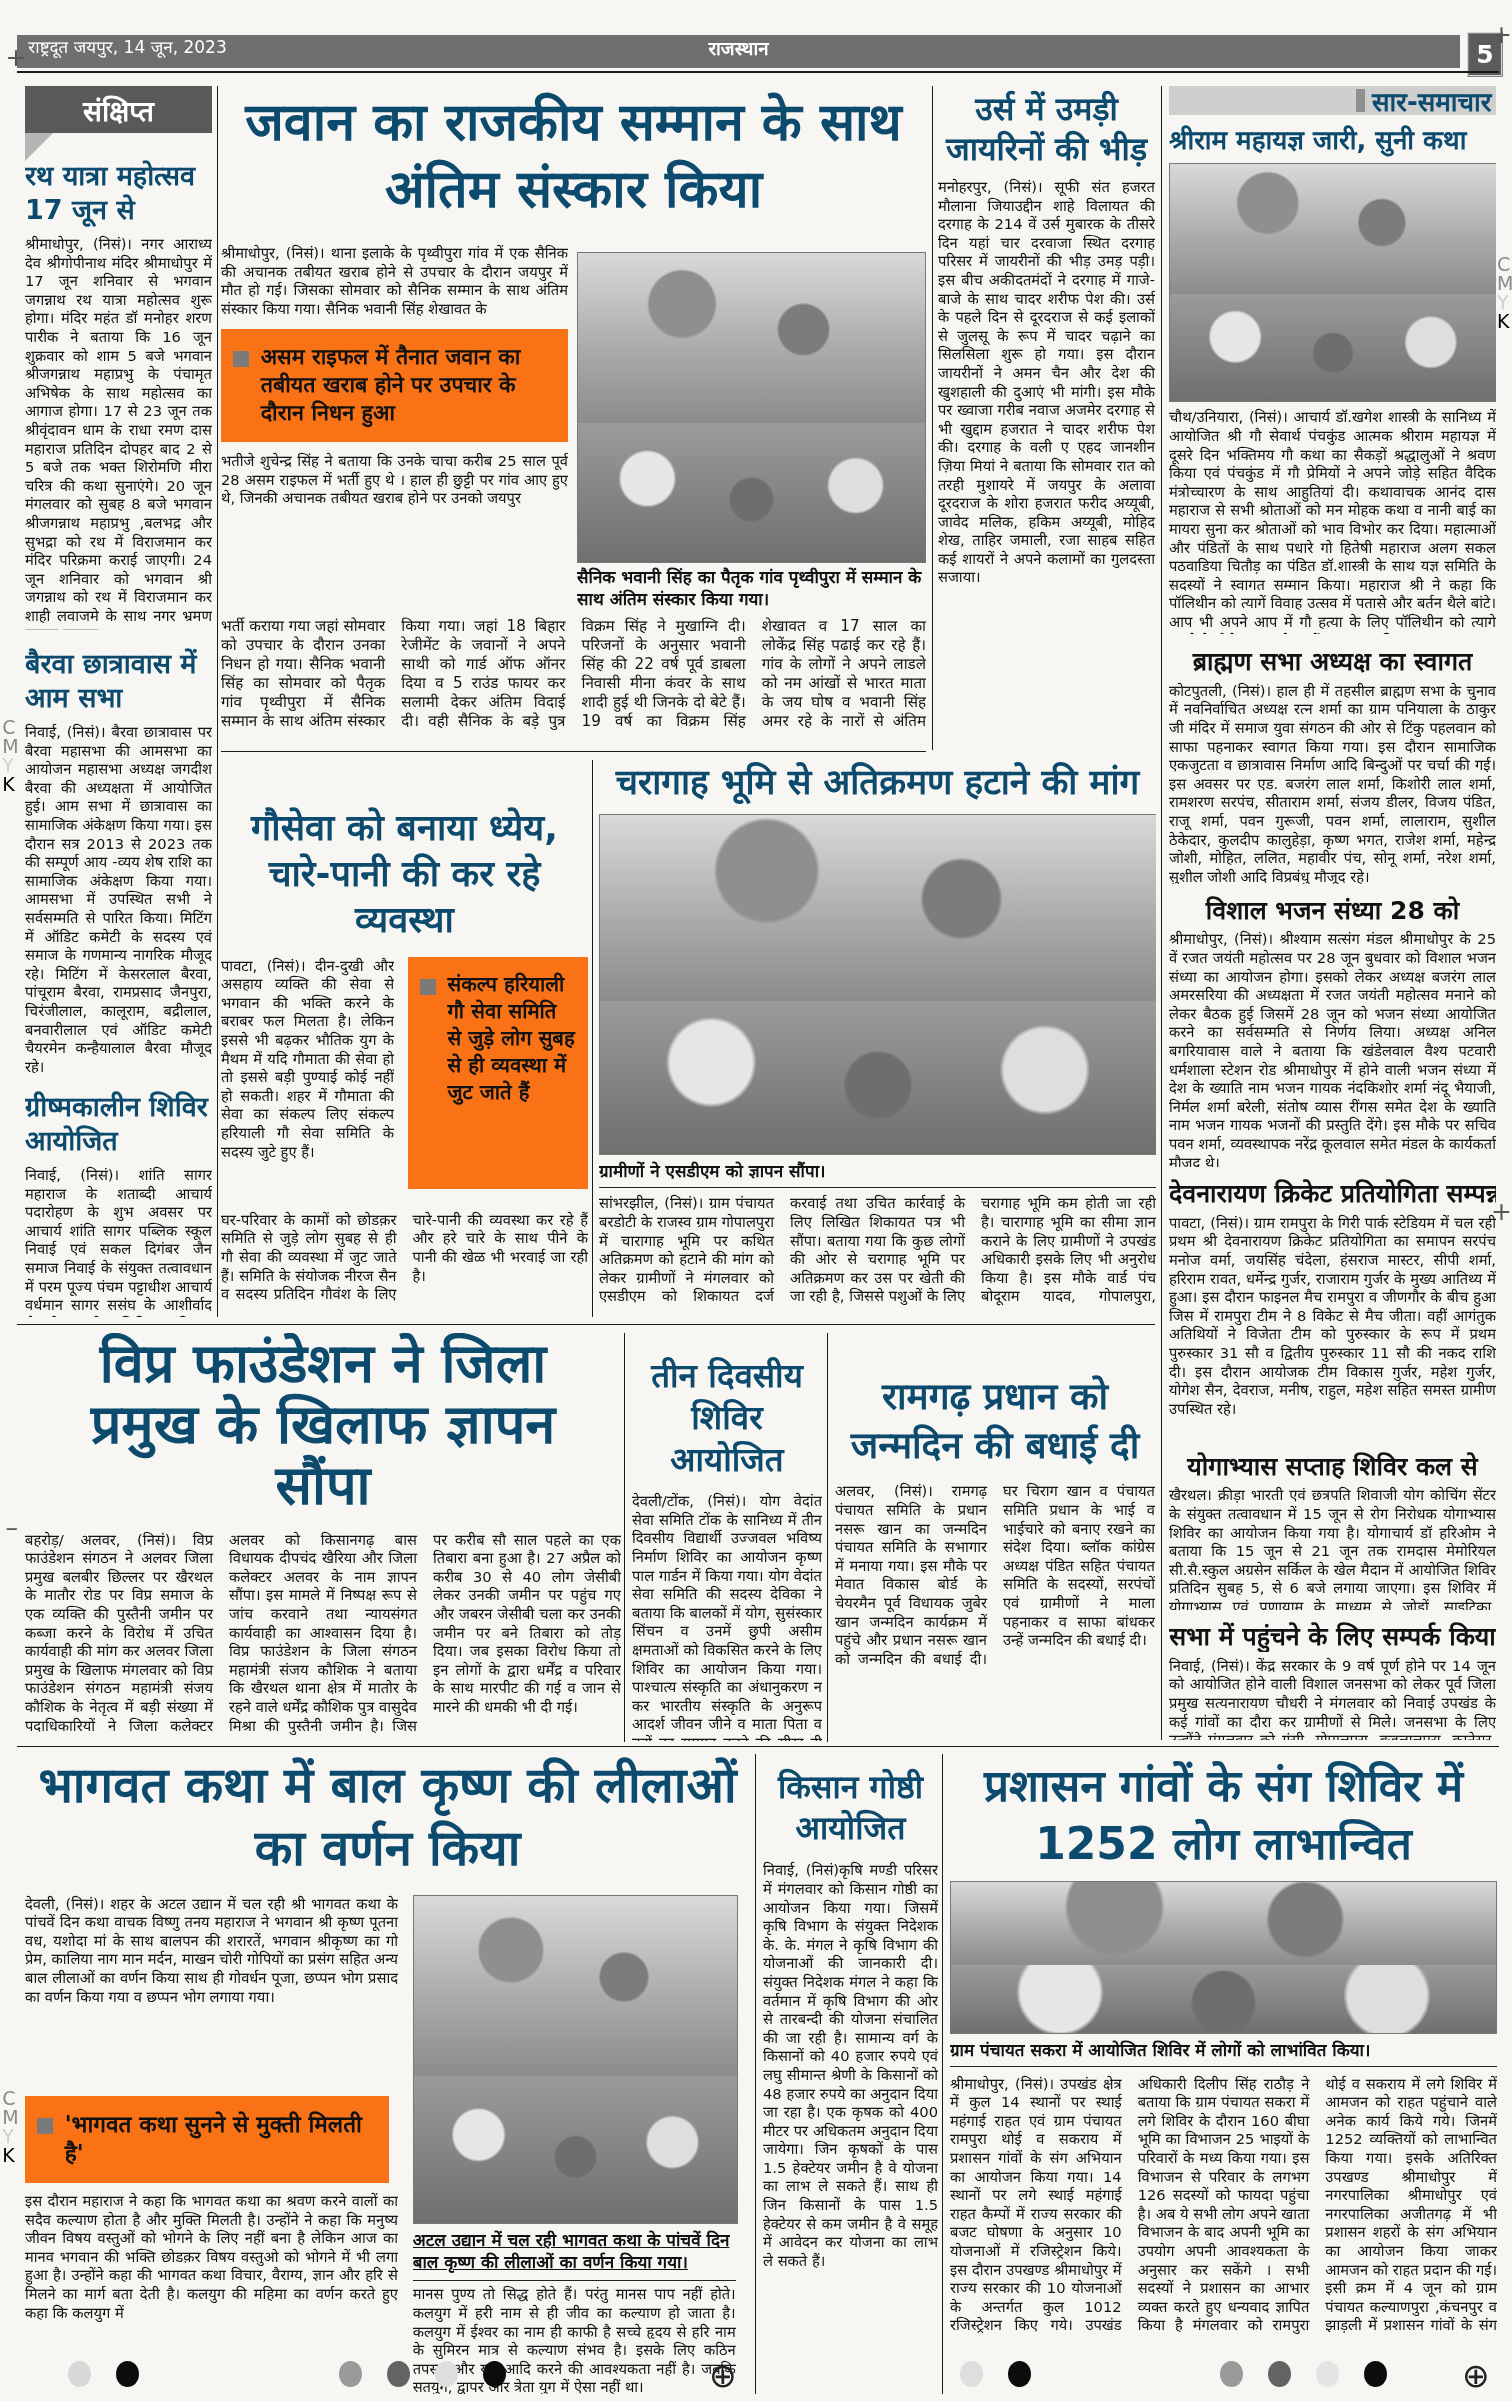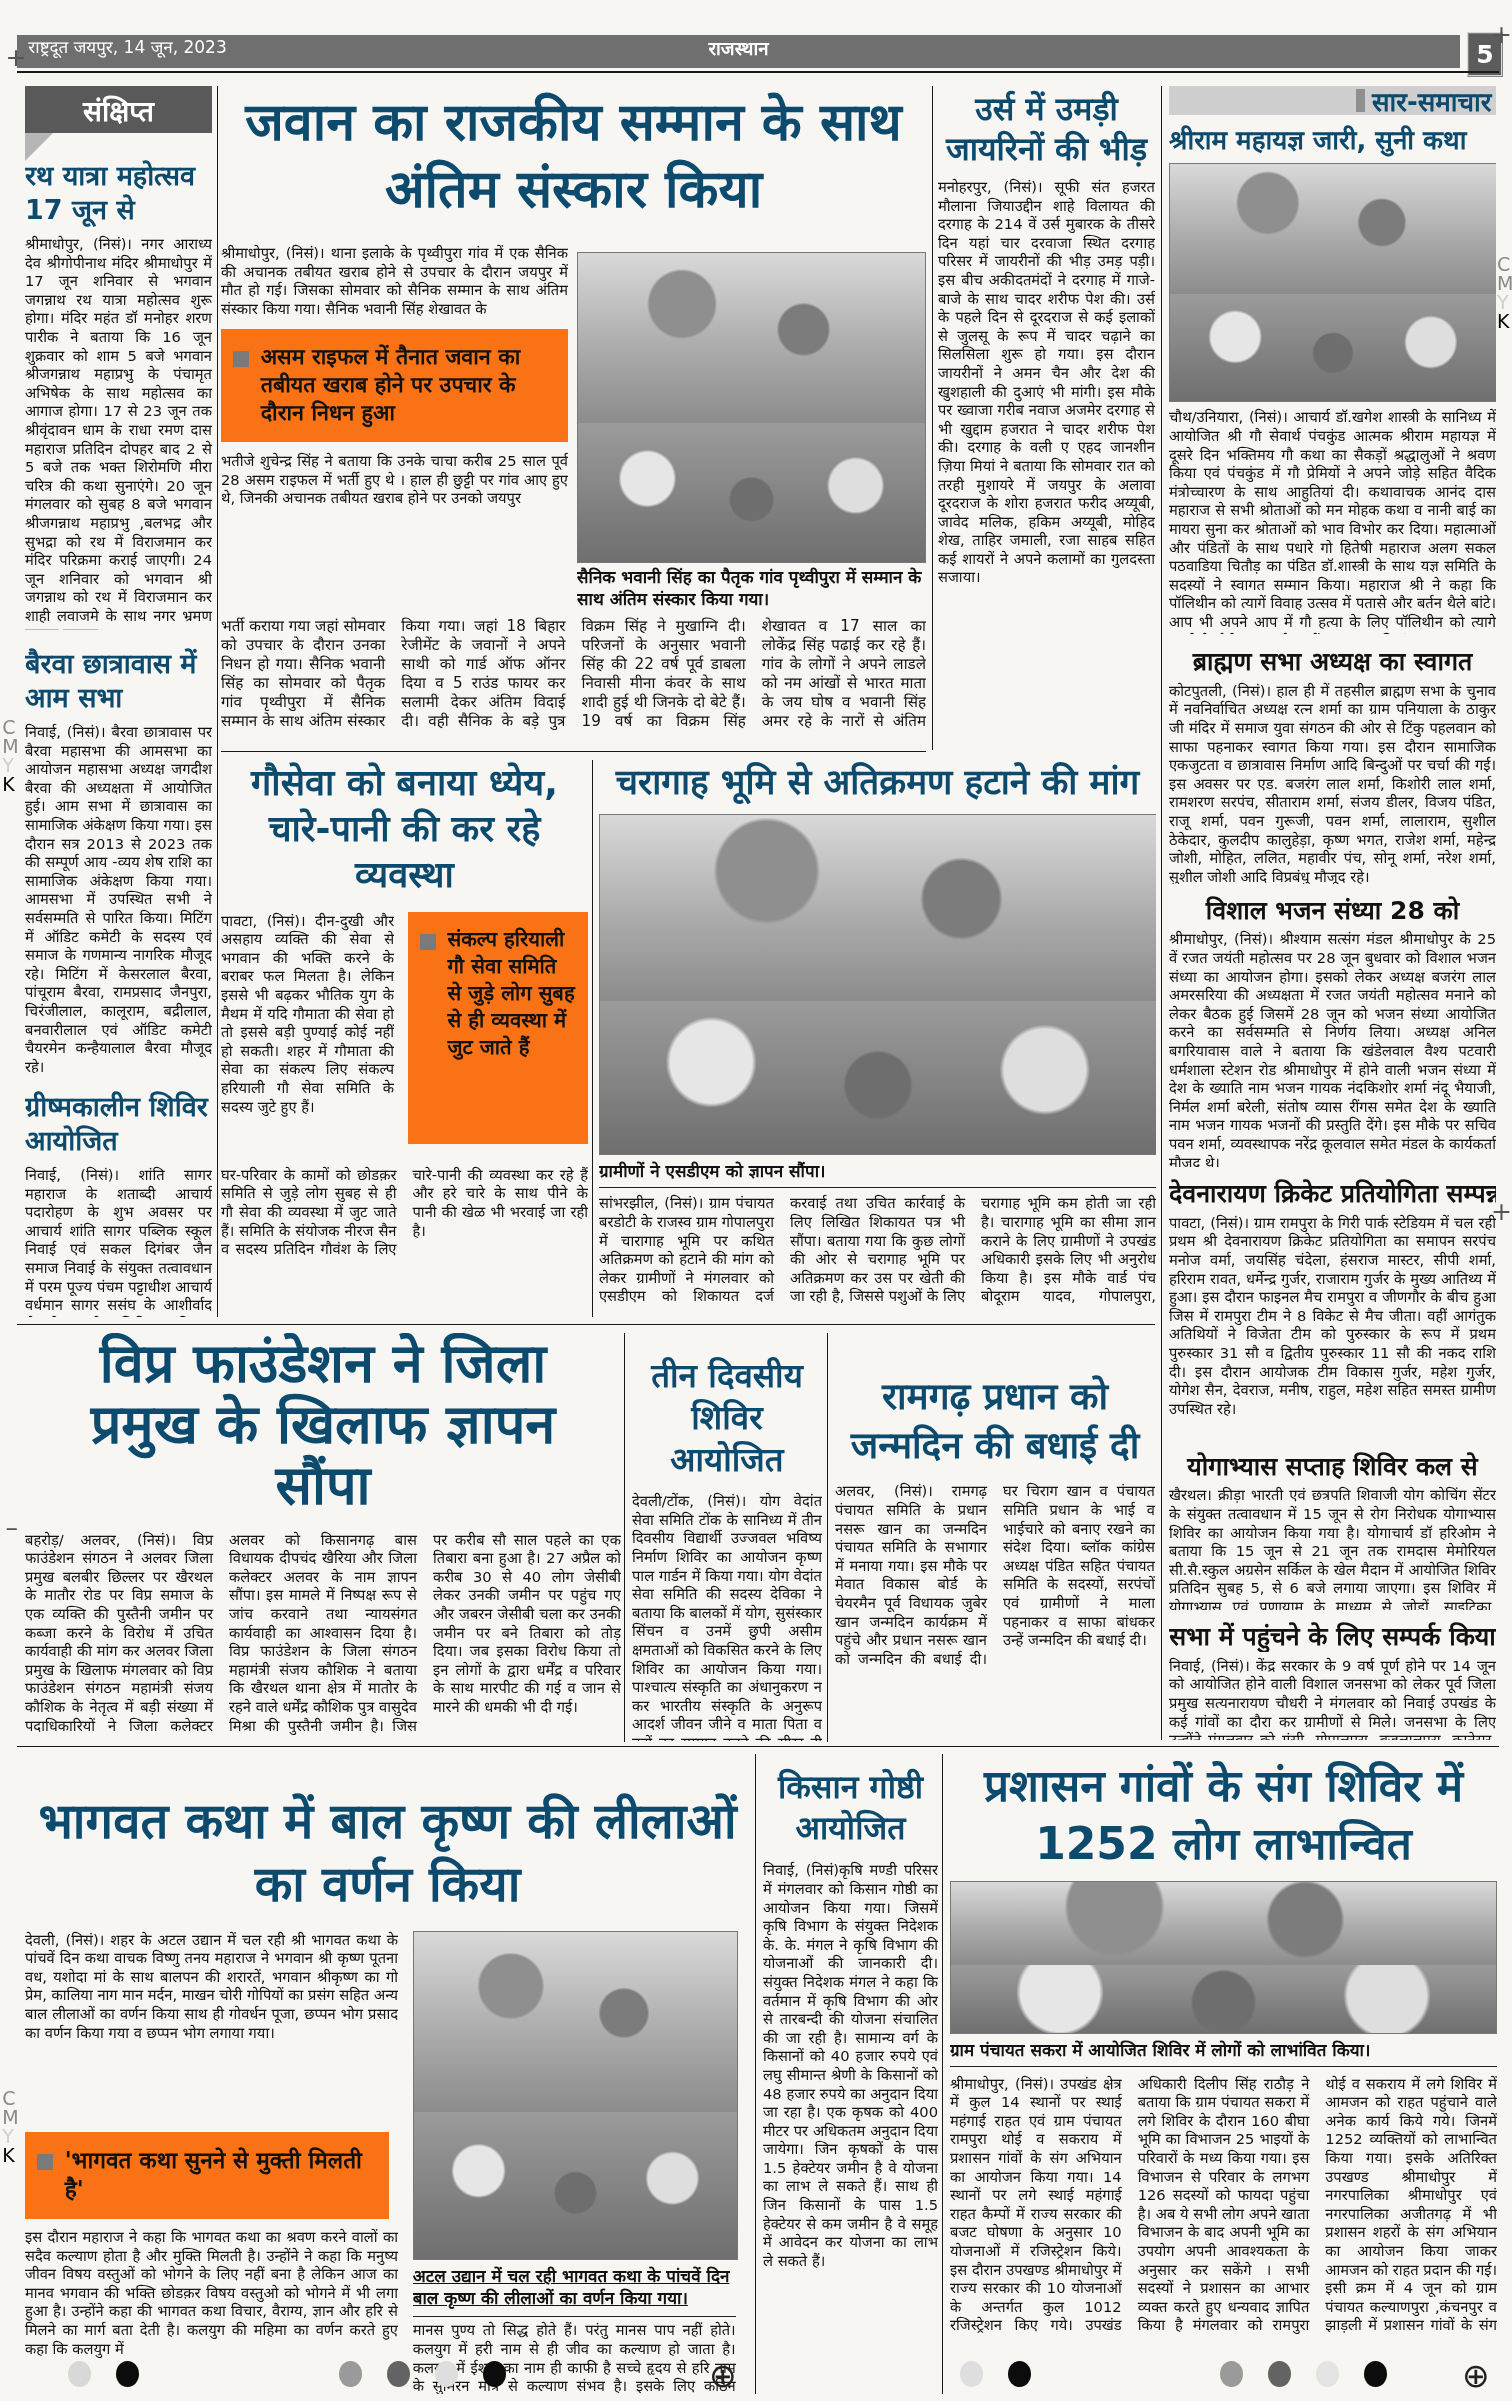--- a/index.html
+++ b/index.html
@@ -114,21 +114,21 @@
     <div class="saar-h" style="margin-top:8px;">देवनारायण क्रिकेट प्रतियोगिता सम्पन्न</div>
     <div class="body-sm" style="margin-top:4.5px;height:226px;">पावटा, (निसं)। ग्राम रामपुरा के गिरी पार्क स्टेडियम में चल रही प्रथम श्री देवनारायण क्रिकेट प्रतियोगिता का समापन सरपंच मनोज वर्मा, जयसिंह चंदेला, हंसराज मास्टर, सीपी शर्मा, हरिराम रावत, धर्मेन्द्र गुर्जर, राजाराम गुर्जर के मुख्य आतिथ्य में हुआ। इस दौरान फाइनल मैच रामपुरा व जीणगौर के बीच हुआ जिस में रामपुरा टीम ने 8 विकेट से मैच जीता। वहीं आगंतुक अतिथियों ने विजेता टीम को पुरुस्कार के रूप में प्रथम पुरुस्कार 31 सौ व द्वितीय पुरुस्कार 11 सौ की नकद राशि दी। इस दौरान आयोजक टीम विकास गुर्जर, महेश गुर्जर, योगेश सैन, देवराज, मनीष, राहुल, महेश सहित समस्त ग्रामीण उपस्थित रहे।</div>
 
     <div class="saar-h" style="margin-top:8px;">योगाभ्यास सप्ताह शिविर कल से</div>
     <div class="body-sm" style="margin-top:4.5px;height:124px;">खैरथल। क्रीड़ा भारती एवं छत्रपति शिवाजी योग कोचिंग सेंटर के संयुक्त तत्वावधान में 15 जून से रोग निरोधक योगाभ्यास शिविर का आयोजन किया गया है। योगाचार्य डॉ हरिओम ने बताया कि 15 जून से 21 जून तक रामदास मेमोरियल सी.सै.स्कुल अग्रसेन सर्किल के खेल मैदान में आयोजित शिविर प्रतिदिन सुबह 5, से 6 बजे लगाया जाएगा। इस शिविर में योगाभ्यास एवं प्रणायाम के माध्यम से जोड़ों, साइटिका, सर्वाइकल, थायराइड, हर्निया, नेत्र ज्योति, बीमारियों से बचाव और ठीक करने के आसनों व प्रणायाम पर जानकारियां दी जाएगी।</div>
 
     <div class="saar-h" style="margin-top:8px;">सभा में पहुंचने के लिए सम्पर्क किया</div>
     <div class="body-sm" style="margin-top:4.5px;height:96px;">निवाई, (निसं)। केंद्र सरकार के 9 वर्ष पूर्ण होने पर 14 जून को आयोजित होने वाली विशाल जनसभा को लेकर पूर्व जिला प्रमुख सत्यनारायण चौधरी ने मंगलवार को निवाई उपखंड के कई गांवों का दौरा कर ग्रामीणों से मिले। जनसभा के लिए उन्होंने मंगलवार को गुंसी, गोपालपुरा, बृजलालपुरा, कानेसर, हनोतिया बुजुर्ग एवं कई गांवों का दौरा कर ग्रामीणों से मिले और जनसभा में आने का न्योता दिया। इस अवसर पर निवाई पीपलू भाजपा विधायक रामसहाय वर्मा, गुंसी पूर्व सरपंच शंकरलाल सैनी, बनवारी लाल, प्रभु लाल यादव एवं जगदीश यादव सहित कई भाजपा कार्यकर्ता मौजूद थे।</div>
   </div>
 
-  <div class="abs" style="left:221px;top:760px;width:367px;height:557px;overflow:hidden;">
+  <div class="abs" style="left:221px;top:805px;width:367px;height:557px;overflow:hidden;">
     <div class="hd center" style="font-size:36px;line-height:46px;">गौसेवा को बनाया ध्येय, चारे-पानी की कर रहे व्यवस्था</div>
     <div style="display:flex;gap:13.6px;margin-top:13.6px;">
       <div class="body-sm" style="width:186px;height:243px;">पावटा, (निसं)। दीन-दुखी और असहाय व्यक्ति की सेवा से भगवान की भक्ति करने के बराबर फल मिलता है। लेकिन इससे भी बढ़कर भौतिक युग के मैथम में यदि गौमाता की सेवा हो तो इससे बड़ी पुण्याई कोई नहीं हो सकती। शहर में गौमाता की सेवा का संकल्प लिए संकल्प हरियाली गौ सेवा समिति के सदस्य जुटे हुए हैं।</div>
       <div class="hibox" style="width:167px;height:203px;">
         <div class="sq"></div>
         <div class="txt" style="font-size:20.3px;line-height:27px;">संकल्प हरियाली गौ सेवा समिति से जुड़े लोग सुबह से ही व्यवस्था में जुट जाते हैं</div>
       </div>
     </div>
     <div class="body-sm cols2" style="margin-top:11.3px;height:243px;">घर-परिवार के कामों को छोडक़र समिति से जुड़े लोग सुबह से ही गौ सेवा की व्यवस्था में जुट जाते हैं। समिति के संयोजक नीरज सैन व सदस्य प्रतिदिन गौवंश के लिए चारे-पानी की व्यवस्था कर रहे हैं और हरे चारे के साथ पीने के पानी की खेळ भी भरवाई जा रही है।</div>
   </div>
@@ -160,21 +160,21 @@
   <div class="rule-v" style="left:827px;top:1333px;height:409px;"></div>
 
   <div class="abs" style="left:835px;top:1372px;width:320px;height:369px;overflow:hidden;">
     <div class="hd center" style="font-size:37px;line-height:49px;">रामगढ़ प्रधान को जन्मदिन की बधाई दी</div>
     <div class="body-sm cols2" style="margin-top:12.4px;height:237px;">अलवर, (निसं)। रामगढ़ पंचायत समिति के प्रधान नसरू खान का जन्मदिन पंचायत समिति के सभागार में मनाया गया। इस मौके पर मेवात विकास बोर्ड के चेयरमैन पूर्व विधायक जुबेर खान जन्मदिन कार्यक्रम में पहुंचे और प्रधान नसरू खान को जन्मदिन की बधाई दी। घर चिराग खान व पंचायत समिति प्रधान के भाई व भाईचारे को बनाए रखने का संदेश दिया। ब्लॉक कांग्रेस अध्यक्ष पंडित सहित पंचायत समिति के सदस्यों, सरपंचों एवं ग्रामीणों ने माला पहनाकर व साफा बांधकर उन्हें जन्मदिन की बधाई दी।</div>
   </div>
 
   <div class="rule-h" style="left:17px;top:1746px;width:1482px;height:1.1px;"></div>
 
   <div class="abs" style="left:25px;top:1754px;width:725px;height:640px;overflow:hidden;">
-    <div class="hd center" style="font-size:49px;line-height:63px;margin-top:36px;">भागवत कथा में बाल कृष्ण की लीलाओं का वर्णन किया</div>
+    <div class="hd center" style="font-size:49px;line-height:63px;">भागवत कथा में बाल कृष्ण की लीलाओं का वर्णन किया</div>
     <div style="display:flex;gap:14.7px;margin-top:14.7px;">
       <div style="width:373px;">
         <div class="body-sm" style="height:192px;">देवली, (निसं)। शहर के अटल उद्यान में चल रही श्री भागवत कथा के पांचवें दिन कथा वाचक विष्णु तनय महाराज ने भगवान श्री कृष्ण पूतना वध, यशोदा मां के साथ बालपन की शरारतें, भगवान श्रीकृष्ण का गो प्रेम, कालिया नाग मान मर्दन, माखन चोरी गोपियों का प्रसंग सहित अन्य बाल लीलाओं का वर्णन किया साथ ही गोवर्धन पूजा, छप्पन भोग प्रसाद का वर्णन किया गया व छप्पन भोग लगाया गया।</div>
         <div class="hibox" style="margin:9px 0;width:339px;">
           <div class="sq"></div>
           <div class="txt" style="font-size:22.6px;line-height:29px;">'भागवत कथा सुनने से मुक्ती मिलती है'</div>
         </div>
         <div class="body-sm" style="height:169px;">इस दौरान महाराज ने कहा कि भागवत कथा का श्रवण करने वालों का सदैव कल्याण होता है और मुक्ति मिलती है। उन्होंने ने कहा कि मनुष्य जीवन विषय वस्तुओं को भोगने के लिए नहीं बना है लेकिन आज का मानव भगवान की भक्ति छोडक़र विषय वस्तुओ को भोगने में भी लगा हुआ है। उन्होंने कहा की भागवत कथा विचार, वैराग्य, ज्ञान और हरि से मिलने का मार्ग बता देती है। कलयुग की महिमा का वर्णन करते हुए कहा कि कलयुग में</div>
       </div>
       <div style="width:323px;">

